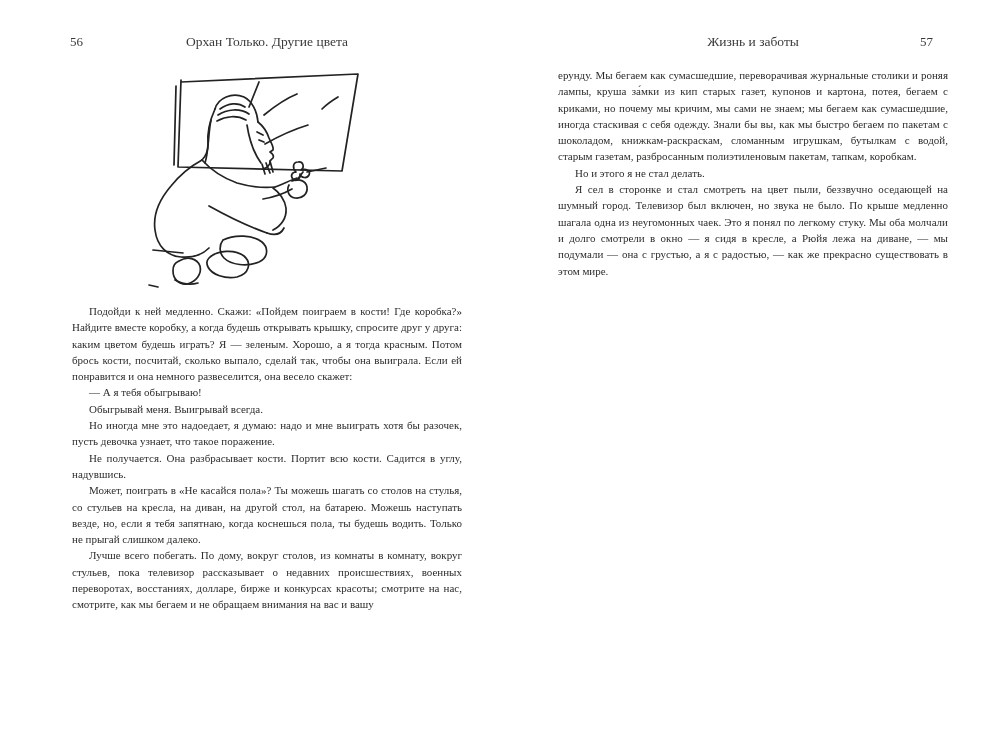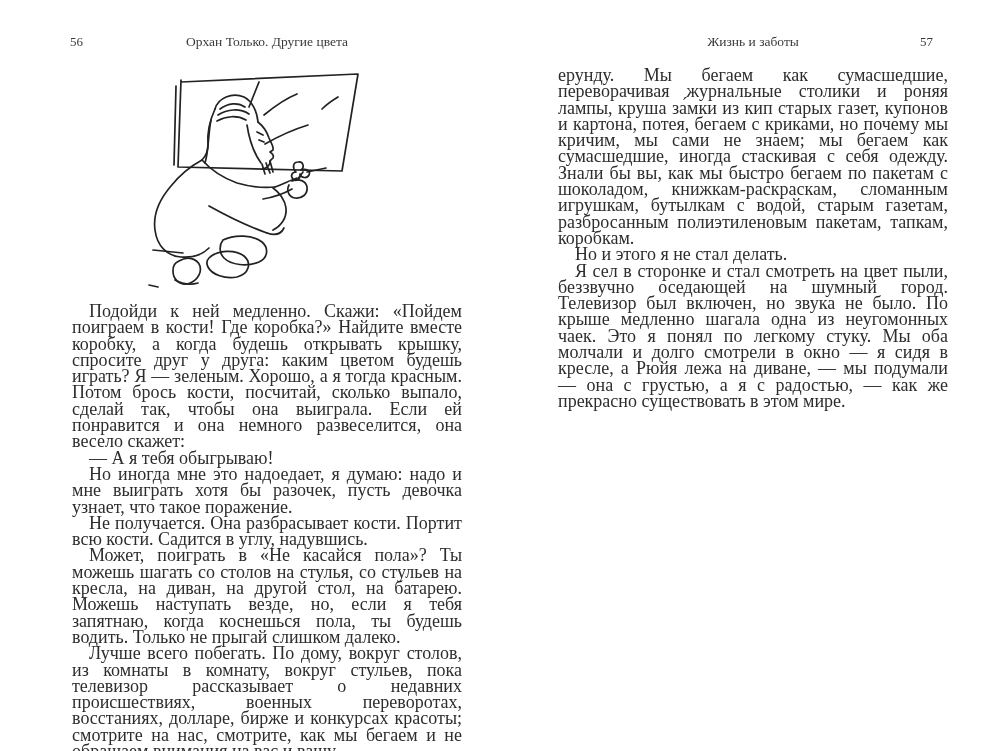--- a/index.html
+++ b/index.html
@@ -24,21 +24,21 @@
   .pagenum-right { right:15px; }
 
   .illustration { position:absolute; left:73px; top:68px; }
 
   .body-text { position:absolute; left:0; width:390px; }
   .page-left  .body-text { top:303px; }
   .page-right .body-text { top:67px; }
 
   p.para {
     margin:0;
-    font-size:18px;
+    font-size:11px;
     line-height:16.3px;
     color:#2e2d2b;
     text-align:justify;
     text-indent:17px;
   }
   p.para.no-indent { text-indent:0; }
 </style>
 </head>
 <body>
 
@@ -95,20 +95,21 @@
 
       <path d="M8,182 L38,185"></path>
       <path d="M4,217 l9,2"></path>
     </g>
   </svg>
 
   <div class="body-text">
 
   <p class="para">Подойди к ней медленно. Скажи: «Пойдем поиграем в кости! Где коробка?» Найдите вместе коробку, а когда будешь открывать крышку, спросите друг у друга: каким цветом будешь играть? Я — зеленым. Хорошо, а я тогда красным. Потом брось кости, посчитай, сколько выпало, сделай так, чтобы она выиграла. Если ей понравится и она немного развеселится, она весело скажет:</p>
       <p class="para">— А я тебя обыгрываю!</p>
+      <p class="para">Обыгрывай меня. Выигрывай всегда.</p>
       <p class="para">Но иногда мне это надоедает, я думаю: надо и мне выиграть хотя бы разочек, пусть девочка узнает, что такое поражение.</p>
       <p class="para">Не получается. Она разбрасывает кости. Портит всю кости. Садится в углу, надувшись.</p>
       <p class="para">Может, поиграть в «Не касайся пола»? Ты можешь шагать со столов на стулья, со стульев на кресла, на диван, на другой стол, на батарею. Можешь наступать везде, но, если я тебя запятнаю, когда коснешься пола, ты будешь водить. Только не прыгай слишком далеко.</p>
       <p class="para">Лучше всего побегать. По дому, вокруг столов, из комнаты в комнату, вокруг стульев, пока телевизор рассказывает о недавних происшествиях, военных переворотах, восстаниях, долларе, бирже и конкурсах красоты; смотрите на нас, смотрите, как мы бегаем и не обращаем внимания на вас и вашу</p>
     </div>
 </section>
 
 <section class="page page-right">
   <header class="running-head">
     <span class="running-title">Жизнь и заботы</span>

